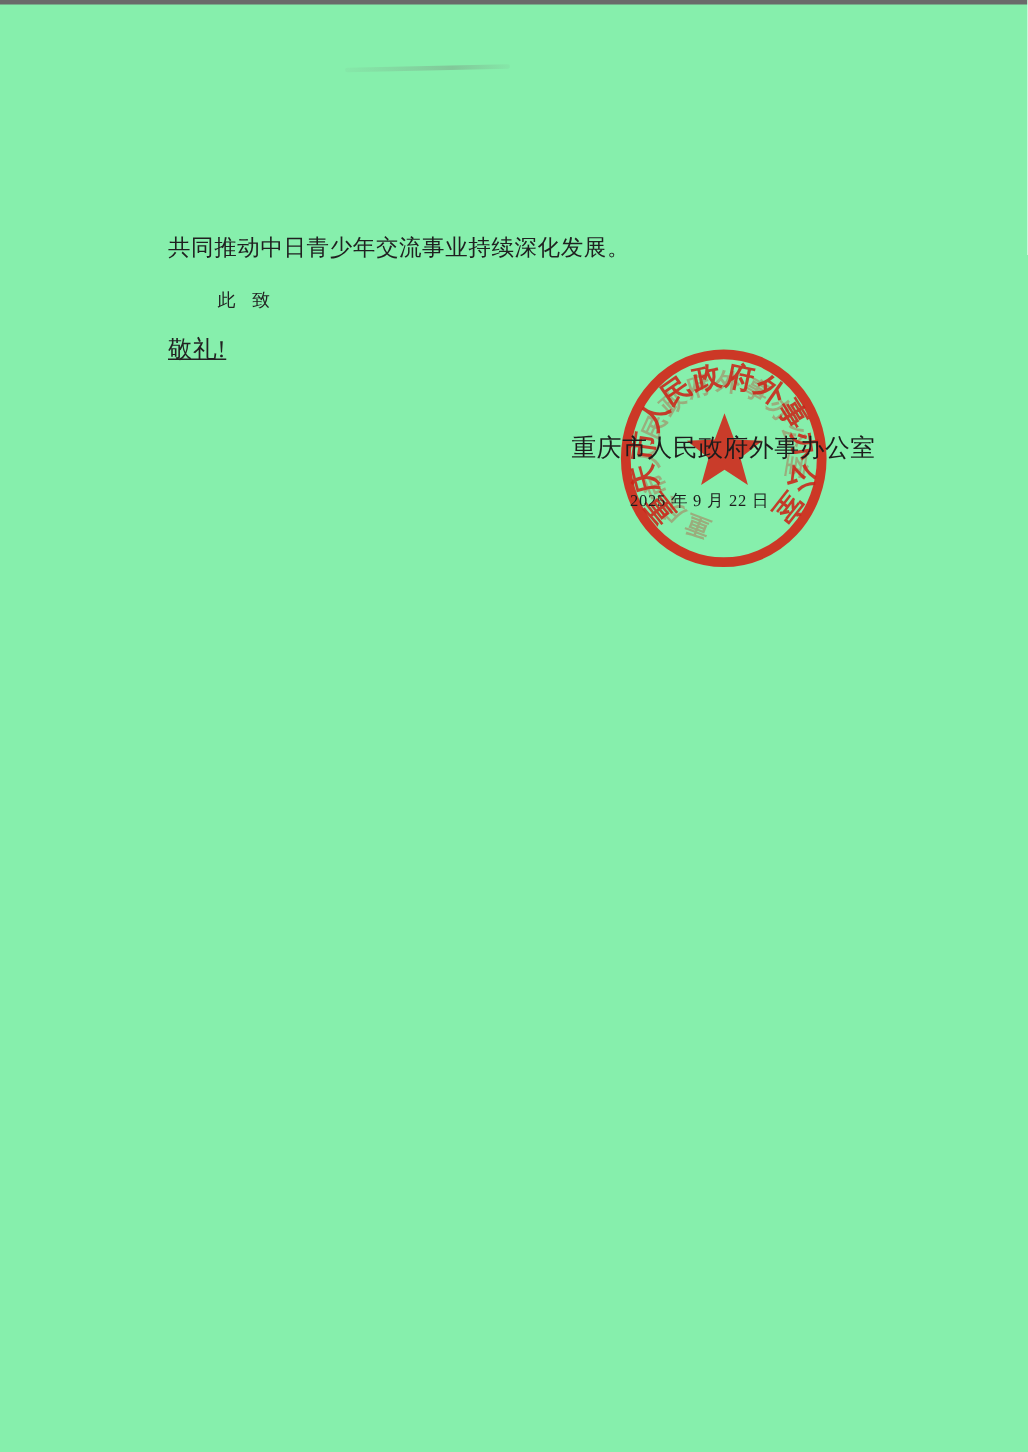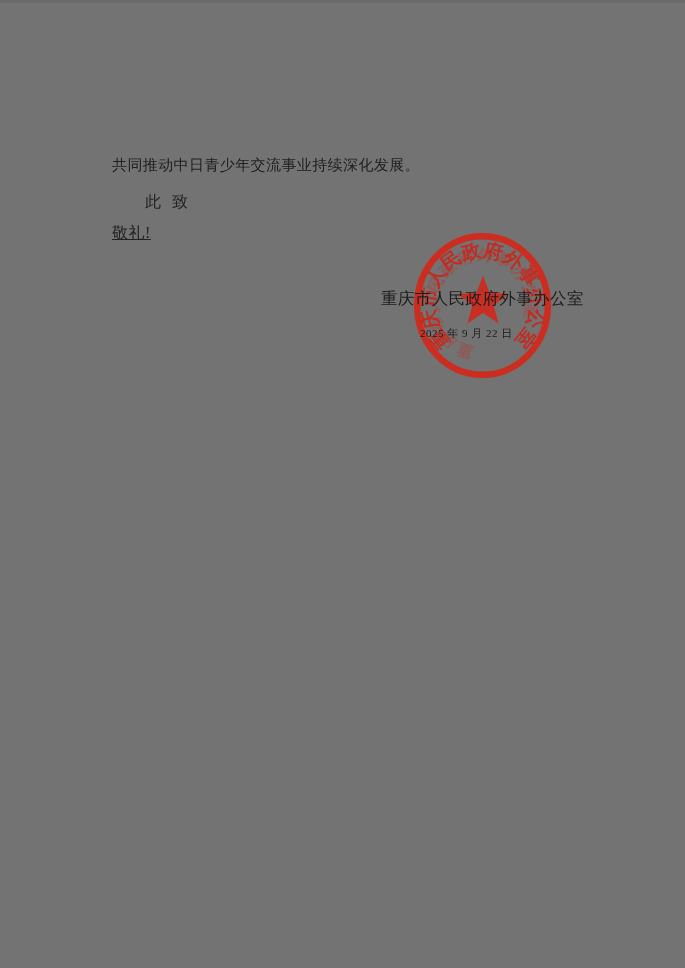--- a/index.html
+++ b/index.html
@@ -4,21 +4,21 @@
 <style>
   html, body {
     margin: 0;
     padding: 0;
     background: #ffffff;
   }
   .page {
     position: relative;
     width: 685px;
     height: 968px;
-    background: #737373;
+    background: #86efac;
     overflow: hidden;
     font-family: "Liberation Serif", "DejaVu Serif", serif;
     color: #1e1e1e;
   }
   .top-edge {
     position: absolute;
     left: 0; top: 0;
     width: 685px; height: 3px;
     background: #6a6a6a;
   }
@@ -41,21 +41,21 @@
     z-index: 2;
   }
   .body-line {
     left: 112px; top: 156px;
     font-size: 15px;
     letter-spacing: 0.4px;
     color: #202020;
   }
   .closing {
     left: 145px; top: 192px;
-    font-size: 16px;
+    font-size: 12px;
     letter-spacing: 11px;
     color: #222222;
   }
   .salute {
     left: 112px; top: 223px;
     font-size: 16px;
     letter-spacing: 0.5px;
     color: #222222;
     text-decoration: underline;
   }

